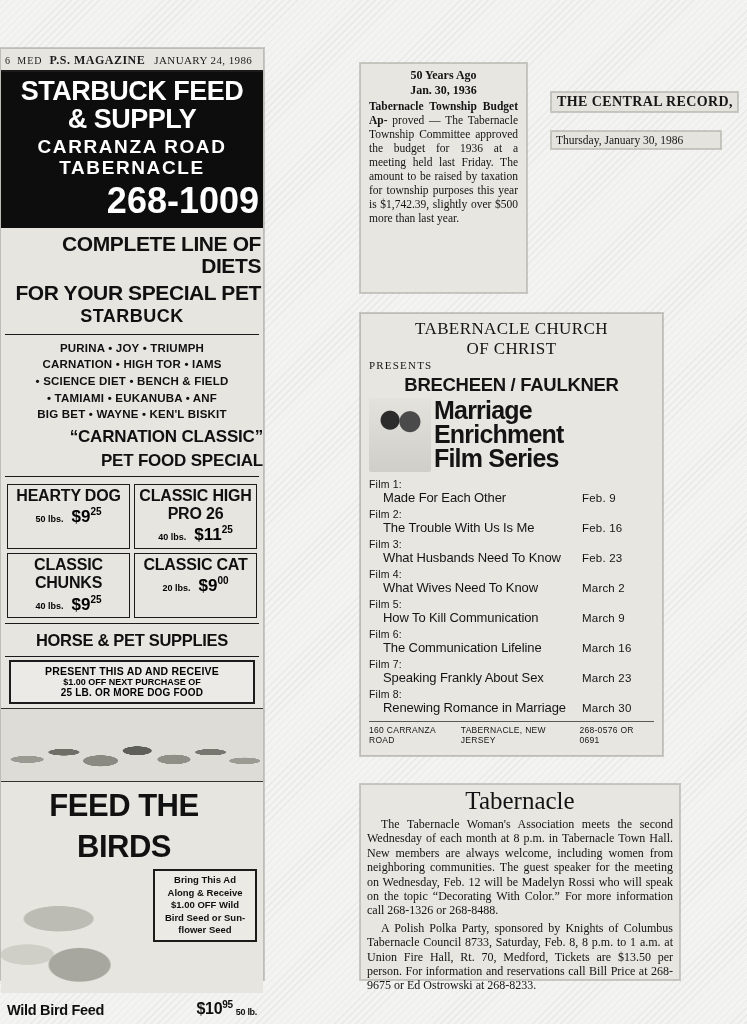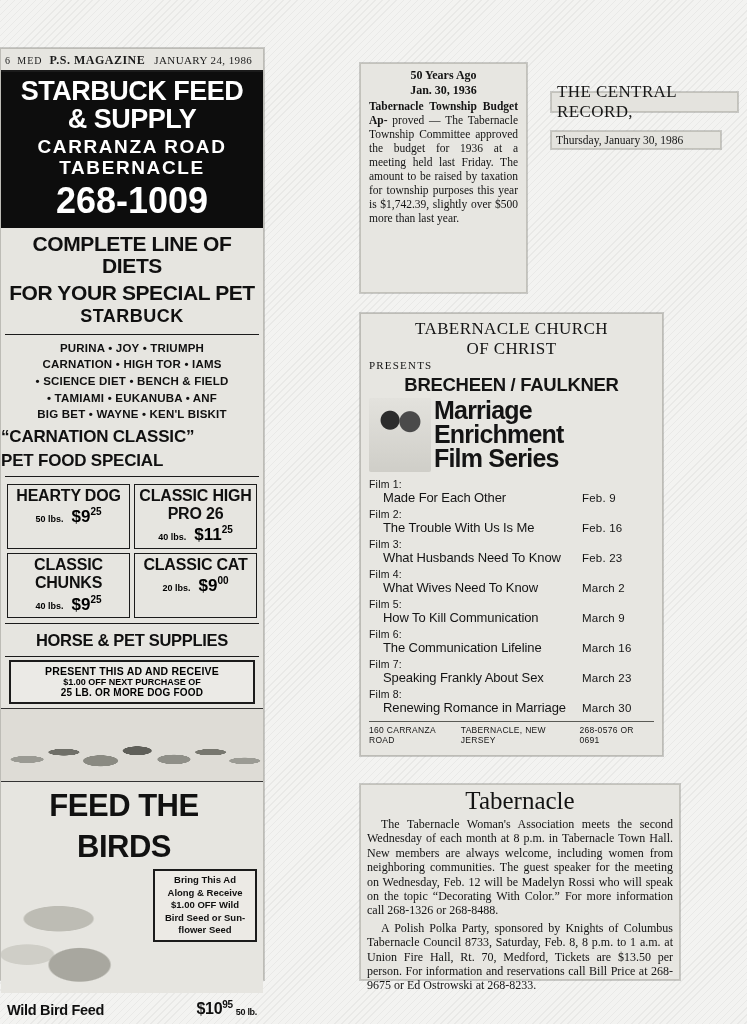--- a/index.html
+++ b/index.html
@@ -77,24 +77,25 @@
     font-size: 19px;
     letter-spacing: 1.6px;
     line-height: 1.1;
   }
   .blackbox .phone {
     font-weight: bold;
     font-size: 36px;
     letter-spacing: 0px;
     margin-top: 3px;
     line-height: 1.05;
+    text-align: right;
   }
 
   .sec-head {
-    text-align: center;
+    text-align: right;
     font-weight: bold;
     font-size: 21px;
     line-height: 1.05;
     color: #101010;
     padding: 5px 2px 0 2px;
     letter-spacing: -0.4px;
   }
   .sec-sub {
     text-align: center;
     font-weight: bold;
@@ -108,21 +109,21 @@
   .brands {
     text-align: center;
     font-weight: bold;
     font-size: 11.5px;
     line-height: 1.45;
     color: #101010;
     padding: 2px 3px 2px 3px;
     letter-spacing: 0.2px;
   }
   .carnation {
-    text-align: left;
+    text-align: right;
     font-weight: bold;
     font-size: 17px;
     line-height: 1.1;
     padding: 3px 0 2px 0;
     letter-spacing: -0.2px;
     color: #101010;
   }
 
   .price-grid {
     display: grid;
@@ -260,27 +261,28 @@
 
   
   #clip-masthead {
     left: 551px;
     top: 92px;
     width: 187px;
     height: 20px;
     background: #e4e3de;
     border: 1px solid #c3c2bb;
     font-family: "Liberation Serif", serif;
-    font-size: 17px;
+    font-size: 14px;
     letter-spacing: 0.4px;
     color: #161616;
     display: flex;
     align-items: center;
     padding-left: 5px;
     box-sizing: border-box;
+    font-weight: bold;
   }
   #clip-dateline {
     left: 551px;
     top: 131px;
     width: 170px;
     height: 18px;
     background: #e4e3de;
     border: 1px solid #c3c2bb;
     font-family: "Liberation Serif", serif;
     font-size: 11.5px;

